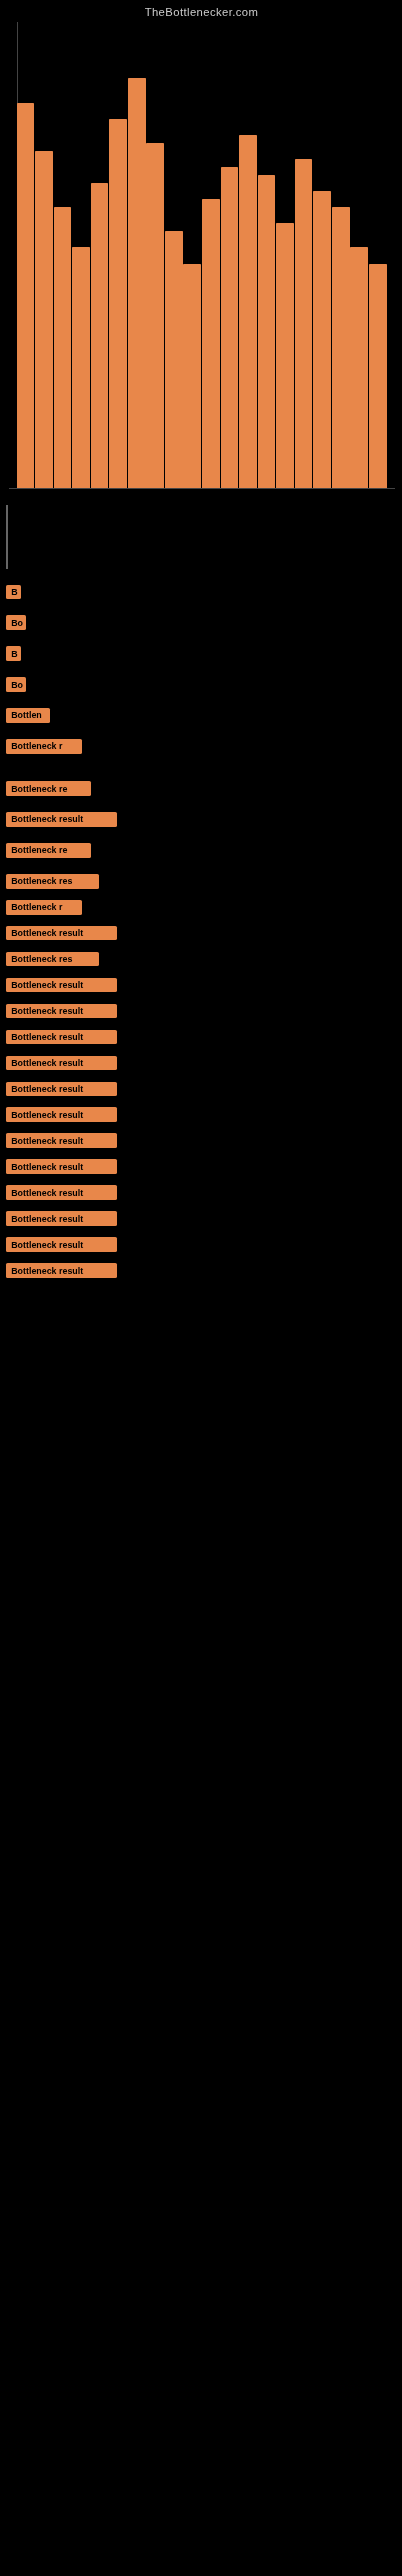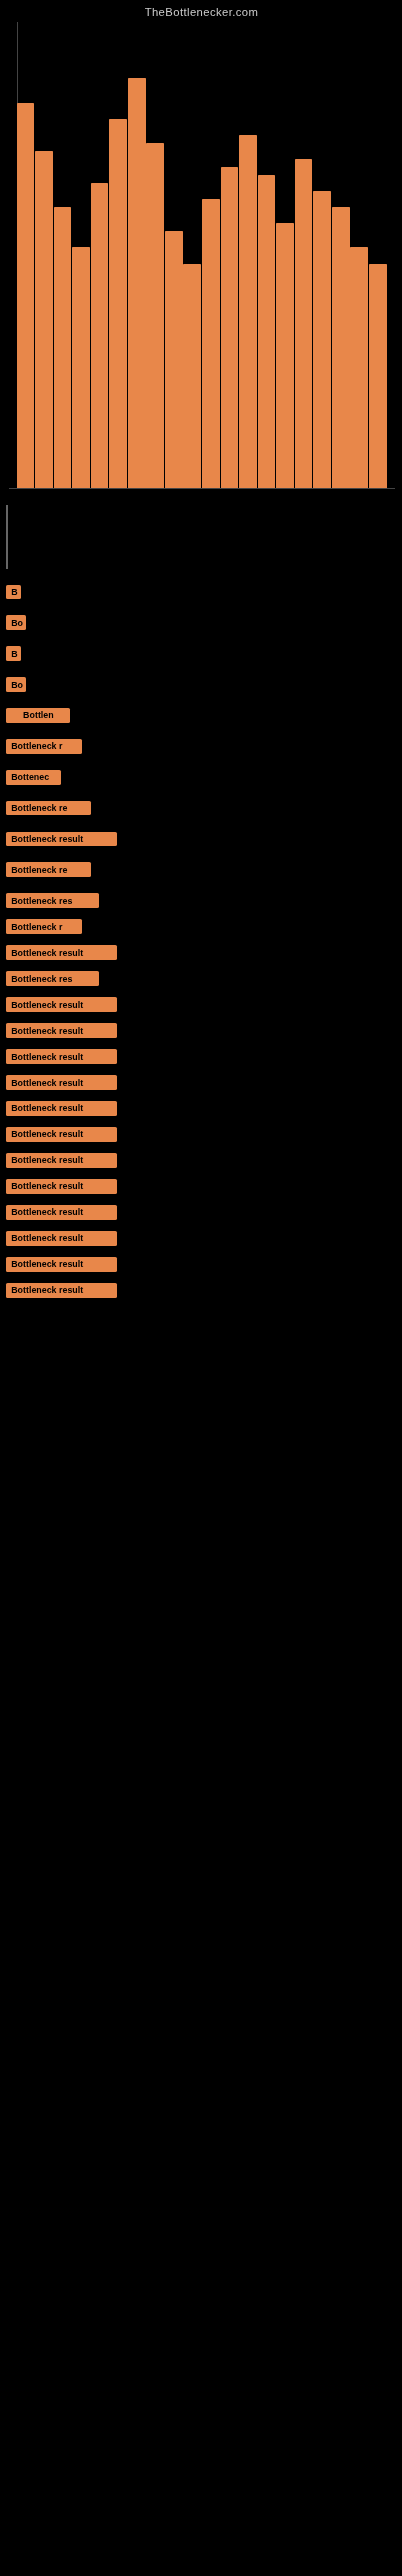--- a/index.html
+++ b/index.html
@@ -171,30 +171,27 @@
     <div style="height: 11.3px;"></div>
     <div class="result-item">
       <div class="result-label" style="width: 14.5px; overflow: hidden;">B</div>
     </div>
     <div style="height: 11.3px;"></div>
     <div class="result-item">
       <div class="result-label" style="width: 19.3px; overflow: hidden;">Bo</div>
     </div>
     <div style="height: 11.3px;"></div>
     <div class="result-item">
-      <div class="result-label" style="width: 64px; overflow: hidden; text-align: center;">Bottlen</div>
+      <div class="result-label" style="width: 44px; overflow: hidden;">Bottlen</div>
     </div>
     <div style="height: 11.3px;"></div>
     <div class="result-item">
       <div class="result-label" style="width: 76px; overflow: hidden;">Bottleneck r</div>
     </div>
     <div style="height: 11.3px;"></div>
-    <div class="result-item">
-      <div class="result-label" style="width: 55px; overflow: hidden;">Bottenec</div>
-    </div>
     <div style="height: 11.3px;"></div>
     <div class="result-item">
       <div class="result-label" style="width: 85px; overflow: hidden;">Bottleneck re</div>
     </div>
     <div style="height: 11.3px;"></div>
     <div class="result-item">
       <div class="result-label" style="width: 111px; overflow: hidden;">Bottleneck result</div>
     </div>
     <div style="height: 11.3px;"></div>
     <div class="result-item">

